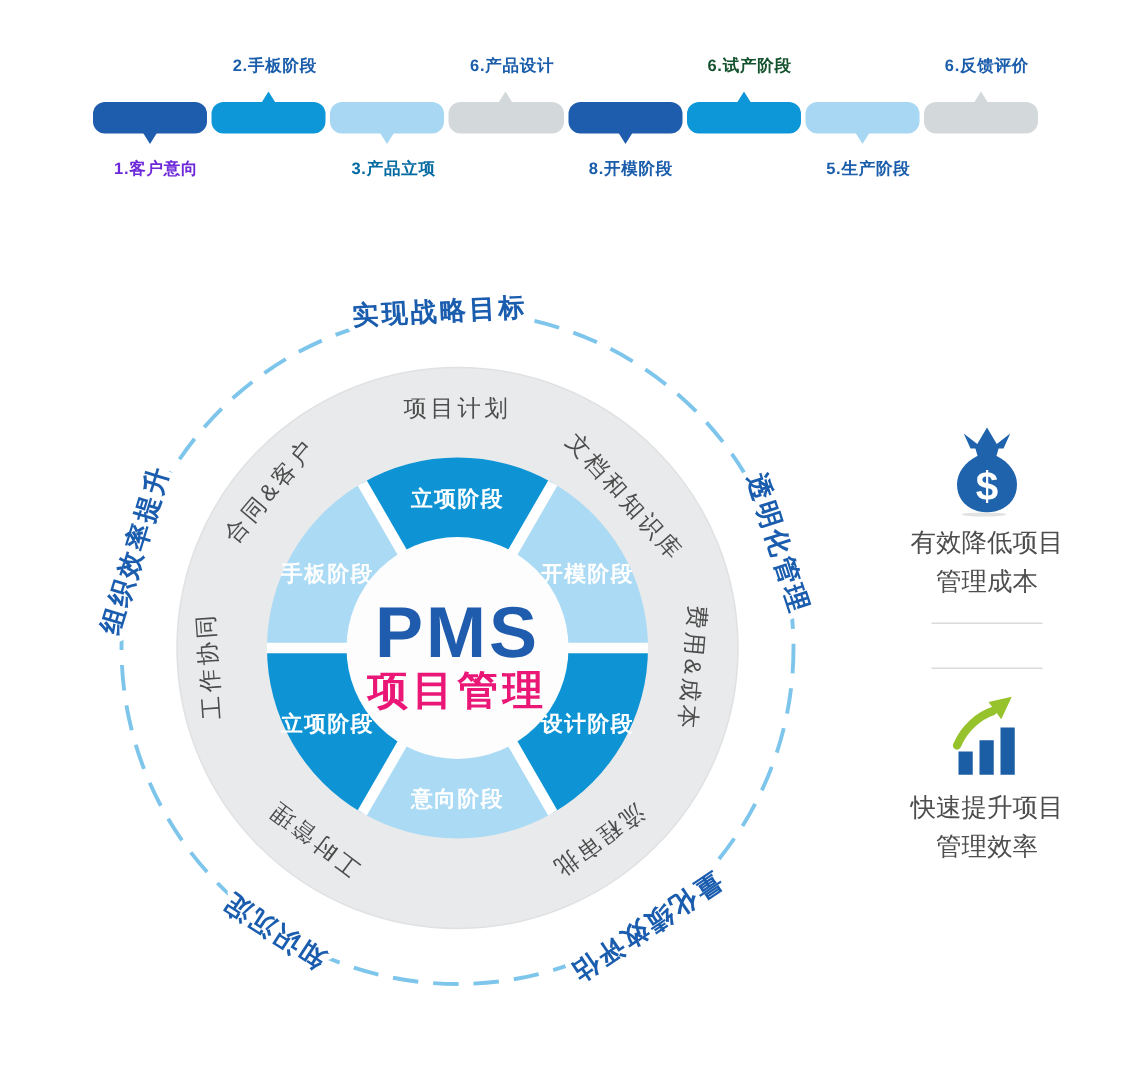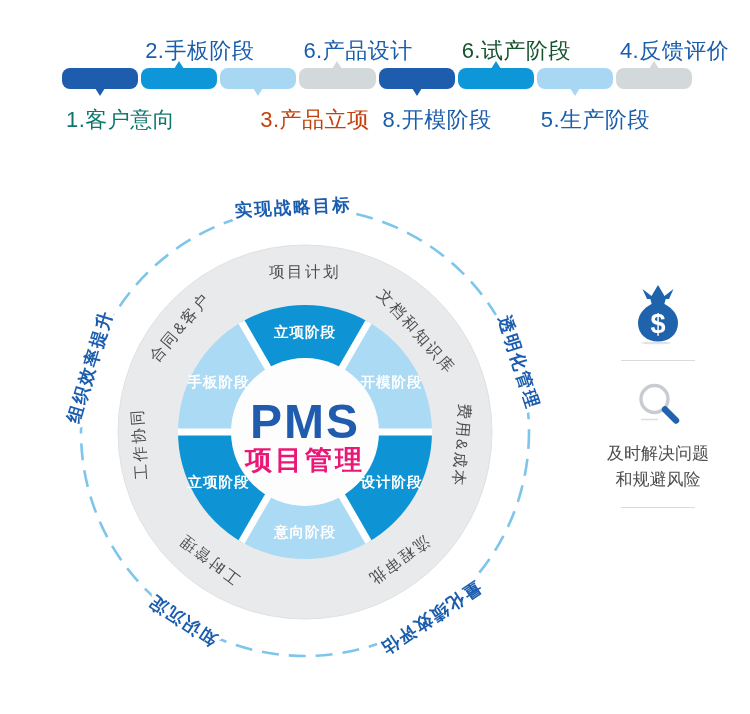--- a/index.html
+++ b/index.html
@@ -9,21 +9,21 @@
     overflow:hidden;
   }
   
   .timeline{position:absolute;left:62px;top:68px;width:630px;display:flex;gap:3px;}
   .stage{flex:1;position:relative;}
   .bar{height:21px;border-radius:8px;}
   .tri{position:absolute;left:50%;margin-left:-5px;width:0;height:0;
        border-left:5px solid transparent;border-right:5px solid transparent;}
   .tri-down{top:20px;border-top:8px solid;}
   .tri-up{top:-7px;border-bottom:8px solid;}
-  .stage-label{position:absolute;left:4px;font-size:22px;font-weight:normal;
+  .stage-label{position:absolute;left:14px;font-size:11px;font-weight:bold;
        color:#1a5dab;white-space:nowrap;letter-spacing:.5px;}
   .lab-above{top:-32px;}
   .lab-below{top:37px;}
   
   .wheel-wrap{position:absolute;left:70px;top:197px;width:470px;height:470px;}
   #wheelSvg{overflow:visible;display:block;}
   
   .benefits{position:absolute;left:591px;top:283px;width:134px;
        display:flex;flex-direction:column;align-items:center;}
   .benefit{display:flex;flex-direction:column;align-items:center;}
@@ -31,31 +31,31 @@
   .benefit-text{margin-top:4px;text-align:center;font-size:17px;line-height:1.5;color:#4d4d4d;}
   .divider{width:74px;height:1px;background:#dadada;margin:15px 0 14px;}
 </style>
 </head>
 <body>
 
 <div class="timeline">
     <div class="stage">
       <div class="bar" style="background: rgb(30, 92, 173);"></div>
       <div class="tri tri-down" style="border-top-color: rgb(30, 92, 173);"></div>
-      <div class="stage-label lab-below" style="color: #0f766e;">1.客户意向</div>
+      <div class="stage-label lab-below" style="color: #6d28d9;">1.客户意向</div>
     </div>
     <div class="stage">
       <div class="bar" style="background: rgb(13, 151, 217);"></div>
       <div class="tri tri-up" style="border-bottom-color: rgb(13, 151, 217);"></div>
       <div class="stage-label lab-above" style="color: rgb(26, 93, 171);">2.手板阶段</div>
     </div>
     <div class="stage">
       <div class="bar" style="background: rgb(168, 215, 243);"></div>
       <div class="tri tri-down" style="border-top-color: rgb(168, 215, 243);"></div>
-      <div class="stage-label lab-below" style="color: #c2410c; margin-left: 36px;">3.产品立项</div>
+      <div class="stage-label lab-below" style="color: #0369a1;">3.产品立项</div>
     </div>
     <div class="stage">
       <div class="bar" style="background: rgb(211, 216, 219);"></div>
       <div class="tri tri-up" style="border-bottom-color: rgb(211, 216, 219);"></div>
       <div class="stage-label lab-above" style="color: rgb(26, 93, 171);">6.产品设计</div>
     </div>
     <div class="stage">
       <div class="bar" style="background: rgb(30, 92, 173);"></div>
       <div class="tri tri-down" style="border-top-color: rgb(30, 92, 173);"></div>
       <div class="stage-label lab-below" style="color: rgb(26, 93, 171);">8.开模阶段</div>
@@ -66,21 +66,21 @@
       <div class="stage-label lab-above" style="color: #14532d;">6.试产阶段</div>
     </div>
     <div class="stage">
       <div class="bar" style="background: rgb(168, 215, 243);"></div>
       <div class="tri tri-down" style="border-top-color: rgb(168, 215, 243);"></div>
       <div class="stage-label lab-below" style="color: rgb(26, 93, 171);">5.生产阶段</div>
     </div>
     <div class="stage">
       <div class="bar" style="background: rgb(211, 216, 219);"></div>
       <div class="tri tri-up" style="border-bottom-color: rgb(211, 216, 219);"></div>
-      <div class="stage-label lab-above" style="color: rgb(26, 93, 171);">4.反馈评价</div>
+      <div class="stage-label lab-above" style="color: rgb(26, 93, 171);">6.反馈评价</div>
     </div>
   </div>
 
 <div class="wheel-wrap">
   <svg id="wheelSvg" width="470" height="470" viewBox="0 0 470 470">
       <circle cx="235" cy="235" r="224" fill="none" stroke="#7ec5ec" stroke-width="2.6" stroke-dasharray="17 10"></circle>
       <circle cx="235" cy="235" r="187" fill="#e9eaeb" stroke="#dfe1e3" stroke-width="1"></circle>
       <path d="M171.5,125.01477371937628 A127,127 0 0 1 298.5,125.01477371937628 L271.5,171.78014552373597 A73,73 0 0 0 198.5,171.78014552373597 Z" fill="#0e94d4"></path>
       <path d="M298.5,125.01477371937628 A127,127 0 0 1 362,235 L308,235 A73,73 0 0 0 271.5,171.78014552373597 Z" fill="#abdaf4"></path>
       <path d="M362,235 A127,127 0 0 1 298.5,344.9852262806237 L271.5,298.219854476264 A73,73 0 0 0 308,235 Z" fill="#0e94d4"></path>
@@ -119,27 +119,33 @@
 
 <div class="benefits">
     <div class="benefit">
       <svg viewBox="-27 -30 54 62">
         <ellipse cx="-2" cy="30" rx="15" ry="1.3" fill="#e1e2e3"></ellipse>
         <path d="M-11,-14 L-15.5,-24 L-6.5,-17 L0,-28 L6.5,-17 L15.5,-24 L11,-14 Z" fill="#1f63ac"></path>
         <path d="M-8,-15 L8,-15 L6,-8 L-6,-8 Z" fill="#1f63ac"></path>
         <path d="M-6.5,-9 C-14.5,-5 -20,2 -20,10 C-20,21.5 -11,28.5 0,28.5 C11,28.5 20,21.5 20,10 C20,2 14.5,-5 6.5,-9 Z" fill="#1f63ac"></path>
         <text x="0" y="20" font-size="27" font-weight="bold" fill="#ffffff" text-anchor="middle">$</text>
       </svg>
+      <div class="benefit-text" style="color:#4d4d4d">
+         <div>有效降低项目</div>
+         <div>管理成本</div>
+       </div>
     </div>
+    <div class="divider"></div>
     <div class="divider"></div>
     <div class="benefit">
       <svg viewBox="-27 -30 54 62">
-        <line x1="-17" y1="14.5" x2="0" y2="14.5" stroke="#dcdee0" stroke-width="1.6"></line>
-        <circle cx="-3.5" cy="-6" r="13.5" fill="none" stroke="#c8ccd1" stroke-width="3.4"></circle>
-        <line x1="7" y1="4.5" x2="18" y2="15.5" stroke="#1f63ac" stroke-width="6.4" stroke-linecap="round"></line>
+        <rect x="-19" y="11" width="9.5" height="15.5" fill="#1c5ea6"></rect>
+        <rect x="-5" y="3.5" width="9.5" height="23" fill="#1c5ea6"></rect>
+        <rect x="9" y="-5" width="9.5" height="31.5" fill="#1c5ea6"></rect>
+        <path d="M-20,7 C-15,-5 -5,-13 4,-16" fill="none" stroke="#96c22b" stroke-width="5.5" stroke-linecap="round"></path>
+        <polygon points="1,-22 16.5,-25.5 9.5,-10.5" fill="#96c22b"></polygon>
       </svg>
       <div class="benefit-text" style="color:#4d4d4d">
-         <div>及时解决问题</div>
-         <div>和规避风险</div>
+         <div>快速提升项目</div>
+         <div>管理效率</div>
        </div>
     </div>
-    <div class="divider"></div>
   </div>
 
 </body></html>

